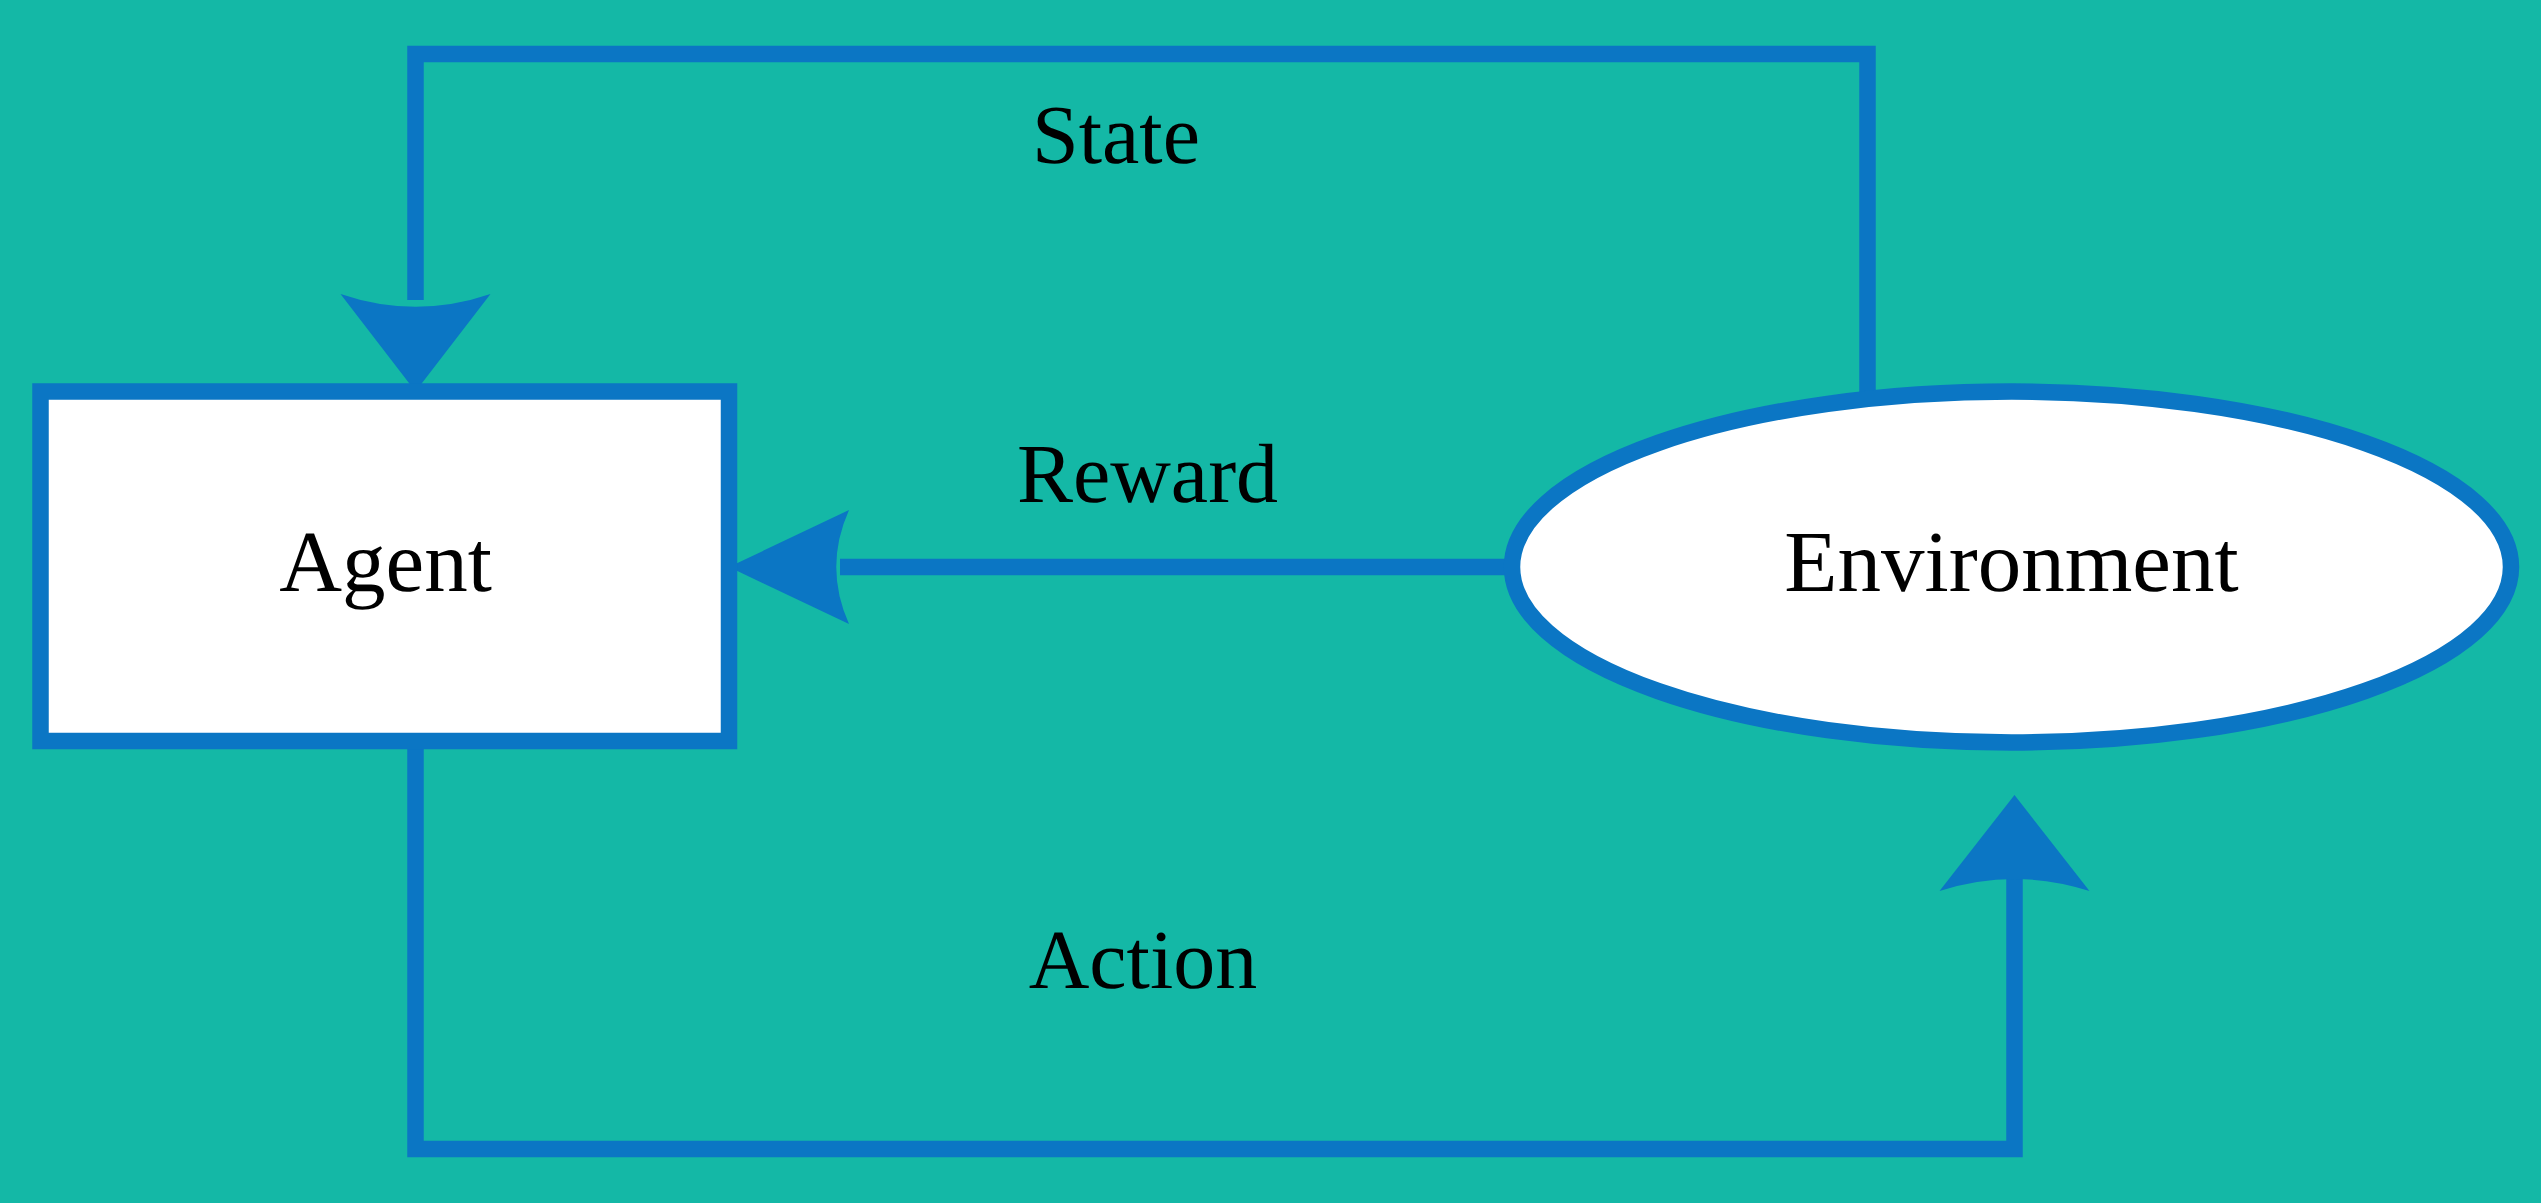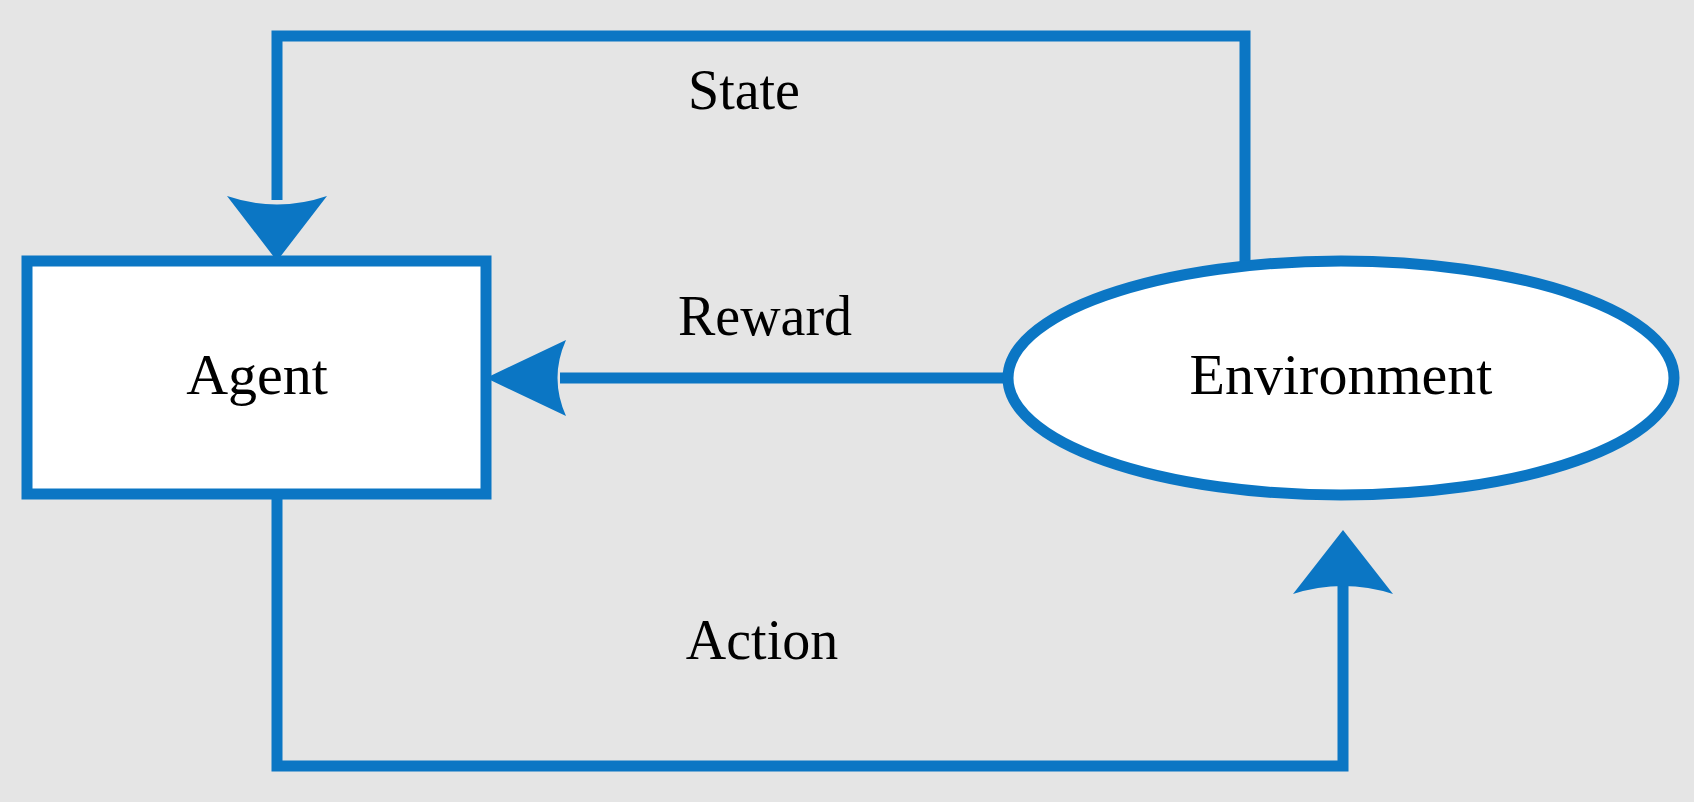--- a/index.html
+++ b/index.html
@@ -11,21 +11,21 @@
   body {
     width: 1694px;
     height: 802px;
     overflow: hidden;
     font-family: "Liberation Serif", "DejaVu Serif", serif;
   }
   #diagram-root {
     position: relative;
     width: 1694px;
     height: 802px;
-    background: #e5e5e5;
+    background: #14b8a6;
   }
   #rl-svg {
     position: absolute;
     top: 0;
     left: 0;
     width: 1694px;
     height: 802px;
     display: block;
   }
   .node-label {

